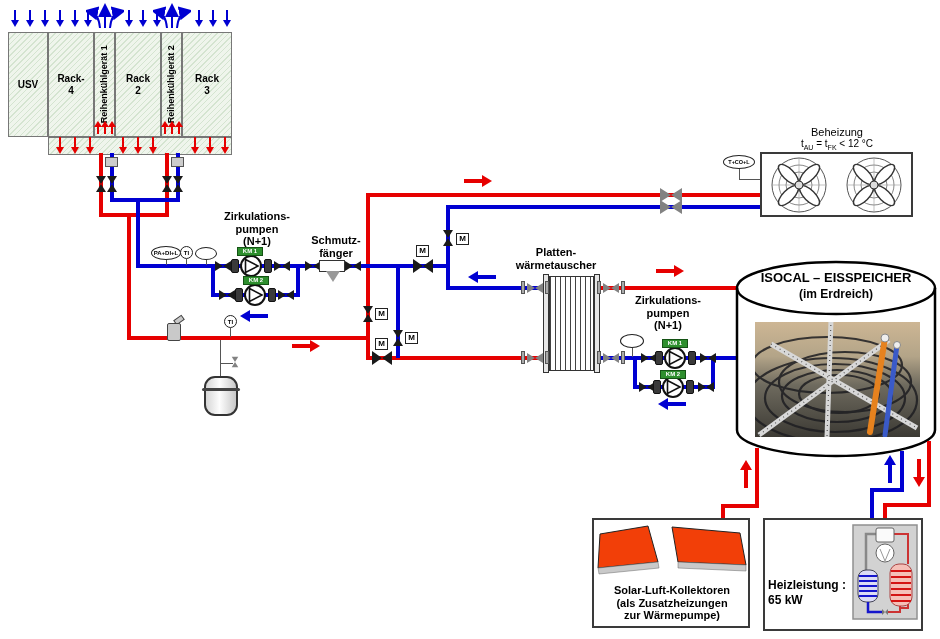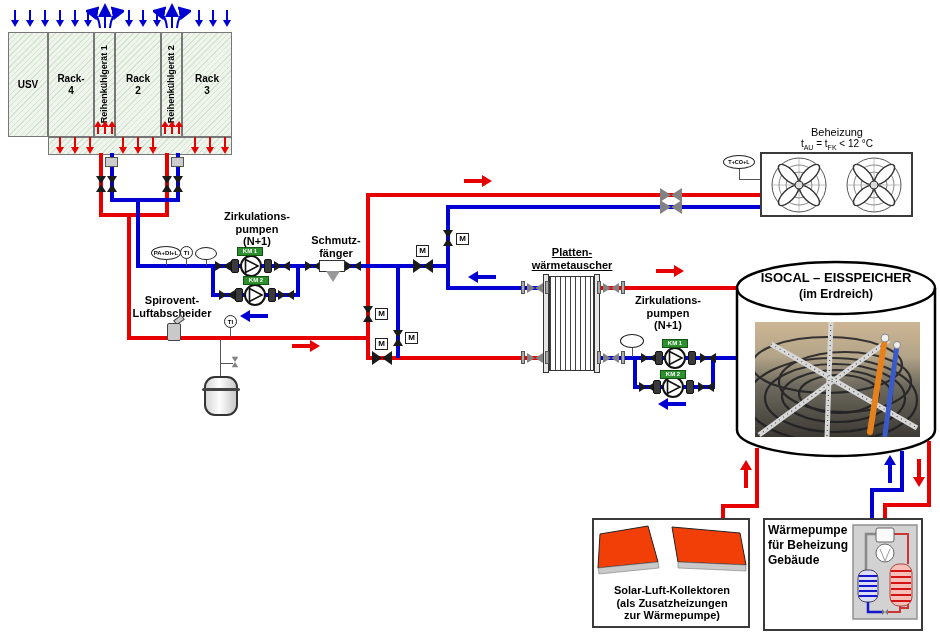--- a/index.html
+++ b/index.html
@@ -224,22 +224,20 @@
   <svg class="pumpsvg" style="left:244px;top:284px;" width="22" height="22">
       <circle cx="11" cy="11" r="10" fill="#fff" stroke="#111" stroke-width="2"></circle>
       <path d="M5.5,4.5 L18,11 L5.5,17.5 Z" fill="none" stroke="#111" stroke-width="1.6"></path>
     </svg>
   <div class="coup" style="left:268px;top:288px;"></div>
   <div class="vh" style="left:278px;top:290px;"></div>
   <div class="tag" style="left:237px;top:247px;">KM 1</div>
   <div class="tag" style="left:243px;top:276px;">KM 2</div>
   <i class="far far-l c-blue" style="left:240px;top:310px;"></i>
 
-  <div class="lbl" style="left:116px;top:294px;width:112px;">Spirovent-
-Luftabscheider</div>
   <div class="spirotop" style="left:174px;top:317px;"></div>
   <div class="spiro" style="left:167px;top:323px;"></div>
   <div class="inst" style="left:224px;top:315px;width:13px;height:13px;">
       <span>TI</span>
     </div>
   <i class="tl" style="left:230px;top:328px;width:1px;height:9px;"></i>
   <i class="tl" style="left:220px;top:340px;width:1px;height:36px;"></i>
   <i class="tl" style="left:221px;top:363px;width:12px;height:1px;"></i>
   <div class="vv gray" style="left:230px;top:354px;transform:scale(.65);"></div>
   <div class="vessel" style="left:204px;top:376px;"></div>
@@ -262,21 +260,21 @@
   <div class="vv" style="left:393px;top:330px;"></div>
   <div class="mbox" style="left:405px;top:332px;">M</div>
   <div class="vh mv" style="left:372px;top:351px;"></div>
   <div class="mbox" style="left:375px;top:338px;">M</div>
 
   <div class="vh big gray" style="left:660px;top:188px;"></div>
   <div class="vh big gray" style="left:660px;top:200px;"></div>
   <i class="far far-r c-red" style="left:464px;top:175px;"></i>
   <i class="far far-l c-blue" style="left:468px;top:271px;"></i>
 
-  <div class="lbl" style="left:520px;top:246px;width:104px;text-decoration:underline;">Platten-
+  <div class="lbl" style="left:504px;top:246px;width:104px;">Platten-
 wärmetauscher</div>
   <div class="hxplate" style="left:543px;top:274px;width:6px;height:99px;"></div>
   <div class="hxplate" style="left:594px;top:274px;width:6px;height:99px;"></div>
   <div class="hxbody" style="left:549px;top:276px;width:45px;height:95px;"></div>
   <div class="flg" style="left:521px;top:281px;"></div>
     <div class="vh gray" style="left:527px;top:283px;"></div>
     <div class="flg" style="left:545px;top:281px;"></div>
   <div class="flg" style="left:597px;top:281px;"></div>
     <div class="vh gray" style="left:603px;top:283px;"></div>
     <div class="flg" style="left:621px;top:281px;"></div>
@@ -426,23 +424,22 @@
       <polygon points="4,48 64,42 65,48 5,54" fill="#c9c9c9" stroke="#666" stroke-width=".5"></polygon>
       <polygon points="78,7 146,13 152,45 84,42" fill="#f23f08" stroke="#222" stroke-width="1"></polygon>
       <polygon points="84,42 152,45 152,51 84,48" fill="#c9c9c9" stroke="#666" stroke-width=".5"></polygon>
     </svg>
   </div>
   <div class="lbl" style="left:594px;top:584px;width:156px;">Solar-Luft-Kollektoren
 (als Zusatzheizungen
 zur Wärmepumpe)</div>
 
   <div class="obox" style="left:763px;top:518px;width:160px;height:113px;"></div>
-  <div class="lbl left" style="left:768px;top:523px;width:92px;font-size:12px;line-height:1.25;">Wärmepumpe
-für Beheizung
-Gebäude</div>
+  <div class="lbl left" style="left:768px;top:578px;width:95px;font-size:12px;line-height:1.25;">Heizleistung :
+65 kW</div>
   <svg class="abs" style="left:852px;top:524px;" width="66" height="96">
     <rect x="1" y="1" width="64" height="94" fill="#d2d2d2" stroke="#909090" stroke-width="1.5"></rect>
     <path d="M24,10 H14 V48" stroke="#888" stroke-width="2.5" fill="none"></path>
     <path d="M42,10 H56 V40 M56,60 V84 H48" stroke="#c33" stroke-width="2" fill="none"></path>
     <rect x="24" y="4" width="18" height="14" rx="2" fill="#fafafa" stroke="#666"></rect>
     <circle cx="33" cy="29" r="9" fill="#fff" stroke="#666"></circle>
     <path d="M28,25 L33,37 L38,25" stroke="#999" fill="none"></path>
     <rect x="6" y="46" width="20" height="32" rx="8" fill="#dcdcf5" stroke="#445"></rect>
     <path d="M7,52 H25 M7,57 H25 M7,62 H25 M7,67 H25 M7,72 H25" stroke="#1616cc" stroke-width="2.2"></path>
     <path d="M16,78 V88 H30" stroke="#1616cc" stroke-width="2.5" fill="none"></path>

